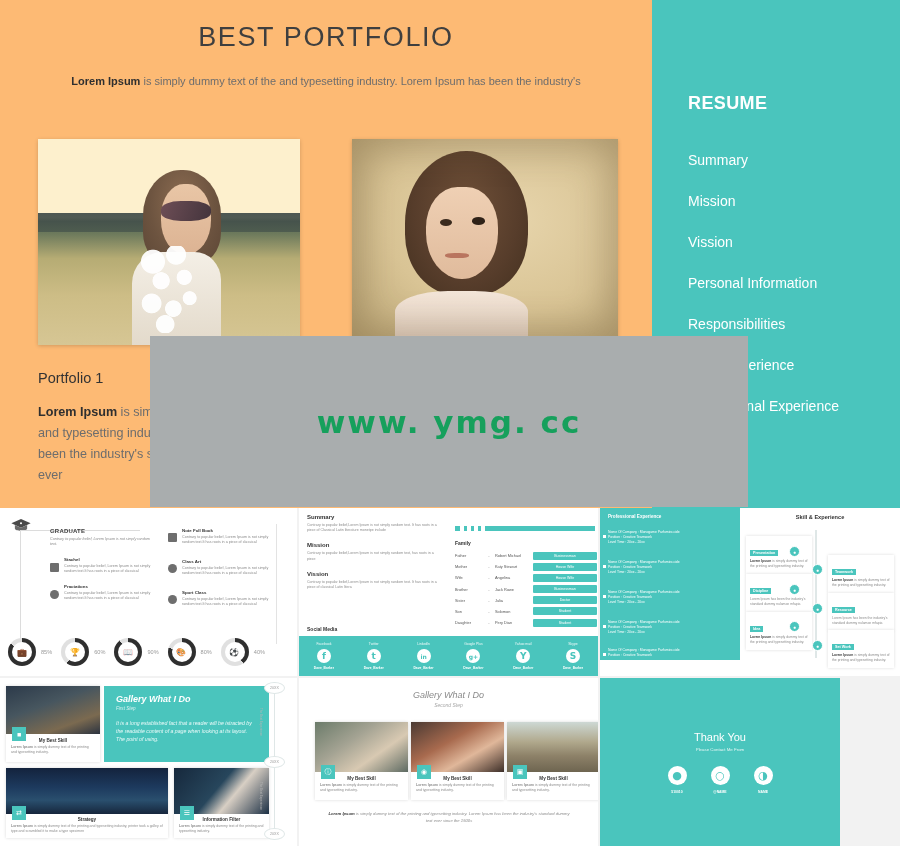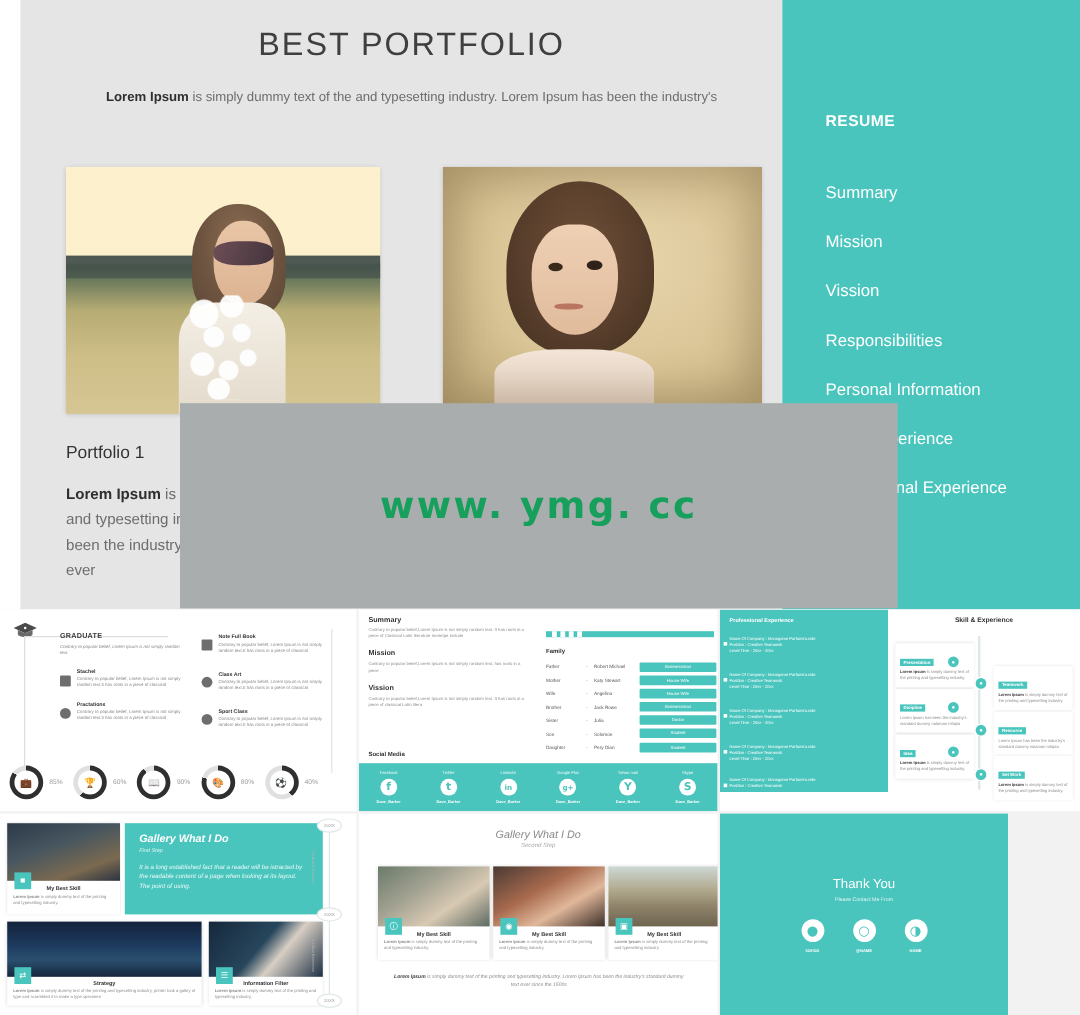--- a/index.html
+++ b/index.html
@@ -10,22 +10,22 @@
     overflow: hidden;
   }
   #page { position: relative; width: 900px; height: 846px; background: #fafafa; }
 
   
   .hero {
     position: absolute; left: 0; top: 0; width: 900px; height: 508px;
     background: #ffffff; overflow: hidden;
   }
   .hero-left {
-    position: absolute; left: 17px; top: 0; width: 772px; height: 508px;
-    background: #e5e5e5;
+    position: absolute; left: 0; top: 0; width: 772px; height: 508px;
+    background: #fdba74;
   }
   .hero-title {
     position: absolute; left: 0; top: 22px; width: 652px;
     text-align: center; font-size: 27px; letter-spacing: 1.6px;
     color: #3f3f3f; font-weight: 300;
   }
   .hero-sub {
     position: absolute; left: 70px; top: 72px; width: 512px;
     text-align: center; font-size: 11px; line-height: 19px;
     color: #6d6d6d; font-weight: 300;
@@ -126,21 +126,21 @@
   }
   .portfolio-body b { color: #2f2f2f; font-weight: 700; }
 
   
   .resume {
     position: absolute; left: 652px; top: 0; width: 248px; height: 508px;
     background: #4ac5bd;
   }
   .resume-title {
     position: absolute; left: 36px; top: 93px;
-    font-size: 13px; font-weight: 700; color: #ffffff; letter-spacing: .4px; text-align: center;
+    font-size: 18px; font-weight: 700; color: #ffffff; letter-spacing: .4px; text-align: center;
   }
   .resume-nav { position: absolute; left: 36px; top: 152px; width: 210px; }
   .resume-nav .nav-item {
     font-size: 14px; color: #ffffff; font-weight: 400;
     margin-bottom: 25px; white-space: nowrap; cursor: pointer;
   }
 
   
   .watermark {
     position: absolute; left: 150px; top: 336px; width: 598px; height: 171px;
@@ -337,22 +337,22 @@
         <b>Lorem Ipsum</b><span> is simply dummy text of the  and typesetting industry. Lorem Ipsum has been the industry's standard dummy text ever</span>
       </div>
     </div>
 
     <div class="resume">
       <div class="resume-title">RESUME</div>
       <div class="resume-nav">
         <div class="nav-item">Summary</div>
         <div class="nav-item">Mission</div>
         <div class="nav-item">Vission</div>
+        <div class="nav-item">Personal Information</div>
         <div class="nav-item">Responsibilities</div>
-        <div class="nav-item">Personal Information</div>
         <div class="nav-item">Work Experience</div>
         <div class="nav-item">Professional Experience</div>
       </div>
     </div>
   </div>
 
   <div class="thumbs">
 
     <div class="thumb t-grad">
       <svg class="grad-cap" viewBox="0 0 24 16">

